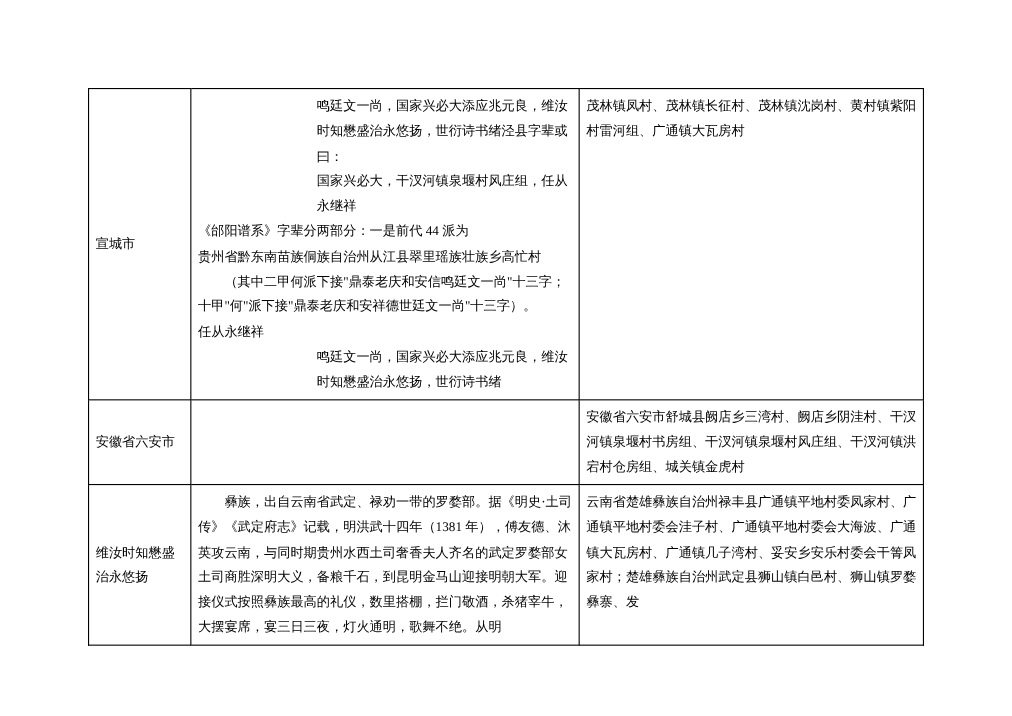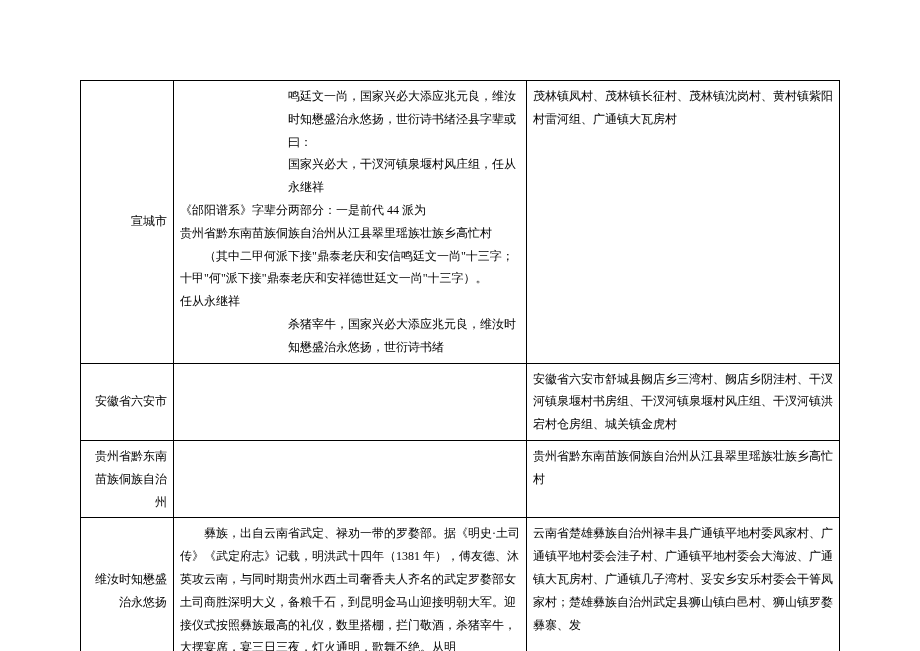--- a/index.html
+++ b/index.html
@@ -19,21 +19,21 @@
       width: 100%;
       table-layout: fixed;
     }
     td {
       border: 1px solid #000;
       padding: 4px 6px;
       vertical-align: top;
       line-height: 1.9;
       font-size: 12px;
     }
-    .col1 { width: 80px; text-align: right; vertical-align: middle; }
+    .col1 { width: 80px; text-align: left; vertical-align: middle; }
     .col2 { width: 340px; }
     .col3 { width: auto; }
     .indent-1 { text-indent: 2em; display: block; }
     .indent-6 { padding-left: 9em; display: block; }
   </style>
 </head>
 <body>
 
 <div class="page">
   <table>
@@ -43,46 +43,37 @@
         <td class="col1">
           <span>宣城市</span>
         </td>
         <td class="col2">
           <span class="indent-6">鸣廷文一尚，国家兴必大添应兆元良，维汝时知懋盛治永悠扬，世衍诗书绪泾县字辈或曰：</span>
           <span class="indent-6">国家兴必大，干汊河镇泉堰村风庄组，任从永继祥</span>
           <span>《邰阳谱系》字辈分两部分：一是前代 44 派为</span><br>
           <span>贵州省黔东南苗族侗族自治州从江县翠里瑶族壮族乡高忙村</span>
           <span class="indent-1">（其中二甲何派下接"鼎泰老庆和安信鸣廷文一尚"十三字；十甲"何"派下接"鼎泰老庆和安祥德世廷文一尚"十三字）。</span>
           <span>任从永继祥</span>
-          <span class="indent-6">杀猪宰牛，国家兴必大添应兆元良，维汝时知懋盛治永悠扬，世衍诗书绪</span>
+          <span class="indent-6">鸣廷文一尚，国家兴必大添应兆元良，维汝时知懋盛治永悠扬，世衍诗书绪</span>
         </td>
         <td class="col3">
           <span>茂林镇凤村、茂林镇长征村、茂林镇沈岗村、黄村镇紫阳村雷河组、广通镇大瓦房村</span>
         </td>
       </tr>
 
       <tr>
         <td class="col1">
           <span>安徽省六安市</span>
         </td>
         <td class="col2"></td>
         <td class="col3">
           <span>安徽省六安市舒城县阙店乡三湾村、阙店乡阴洼村、干汊河镇泉堰村书房组、干汊河镇泉堰村风庄组、干汊河镇洪宕村仓房组、城关镇金虎村</span>
         </td>
       </tr>
 
-      <tr>
-        <td class="col1">
-          <span>贵州省黔东南苗族侗族自治州</span>
-        </td>
-        <td class="col2"></td>
-        <td class="col3">
-          <span>贵州省黔东南苗族侗族自治州从江县翠里瑶族壮族乡高忙村</span>
-        </td>
-      </tr>
 
       <tr>
         <td class="col1">
           <span>维汝时知懋盛治永悠扬</span>
         </td>
         <td class="col2">
           <span class="indent-1">彝族，出自云南省武定、禄劝一带的罗婺部。据《明史·土司传》《武定府志》记载，明洪武十四年（1381 年），傅友德、沐英攻云南，与同时期贵州水西土司奢香夫人齐名的武定罗婺部女土司商胜深明大义，备粮千石，到昆明金马山迎接明朝大军。迎接仪式按照彝族最高的礼仪，数里搭棚，拦门敬酒，杀猪宰牛，大摆宴席，宴三日三夜，灯火通明，歌舞不绝。从明</span>
         </td>
         <td class="col3">
           <span>云南省楚雄彝族自治州禄丰县广通镇平地村委凤家村、广通镇平地村委会洼子村、广通镇平地村委会大海波、广通镇大瓦房村、广通镇几子湾村、妥安乡安乐村委会干箐凤家村；楚雄彝族自治州武定县狮山镇白邑村、狮山镇罗婺彝寨、发</span>

